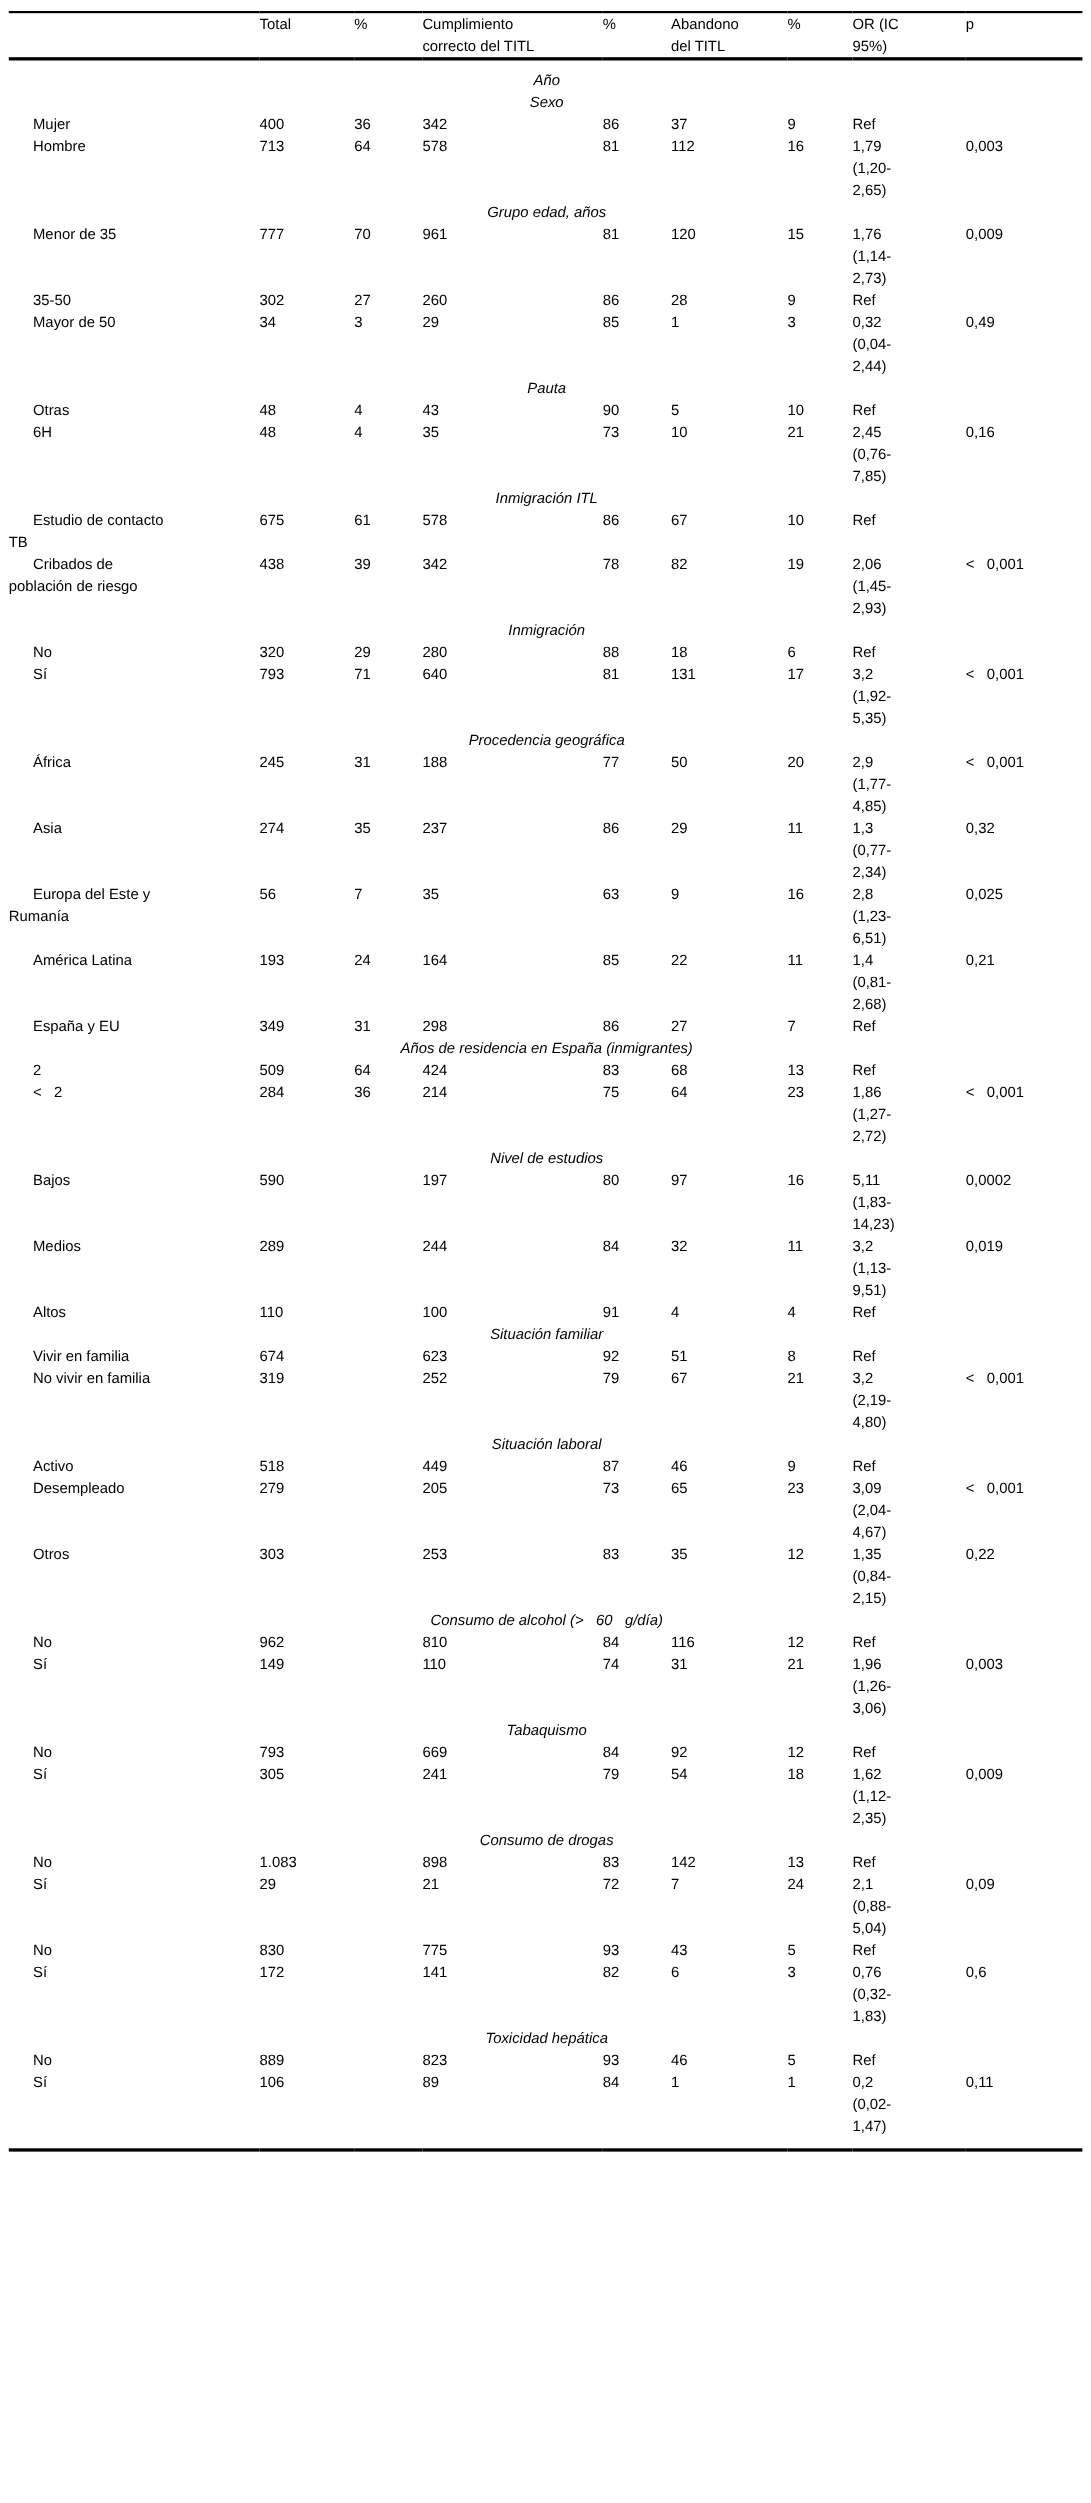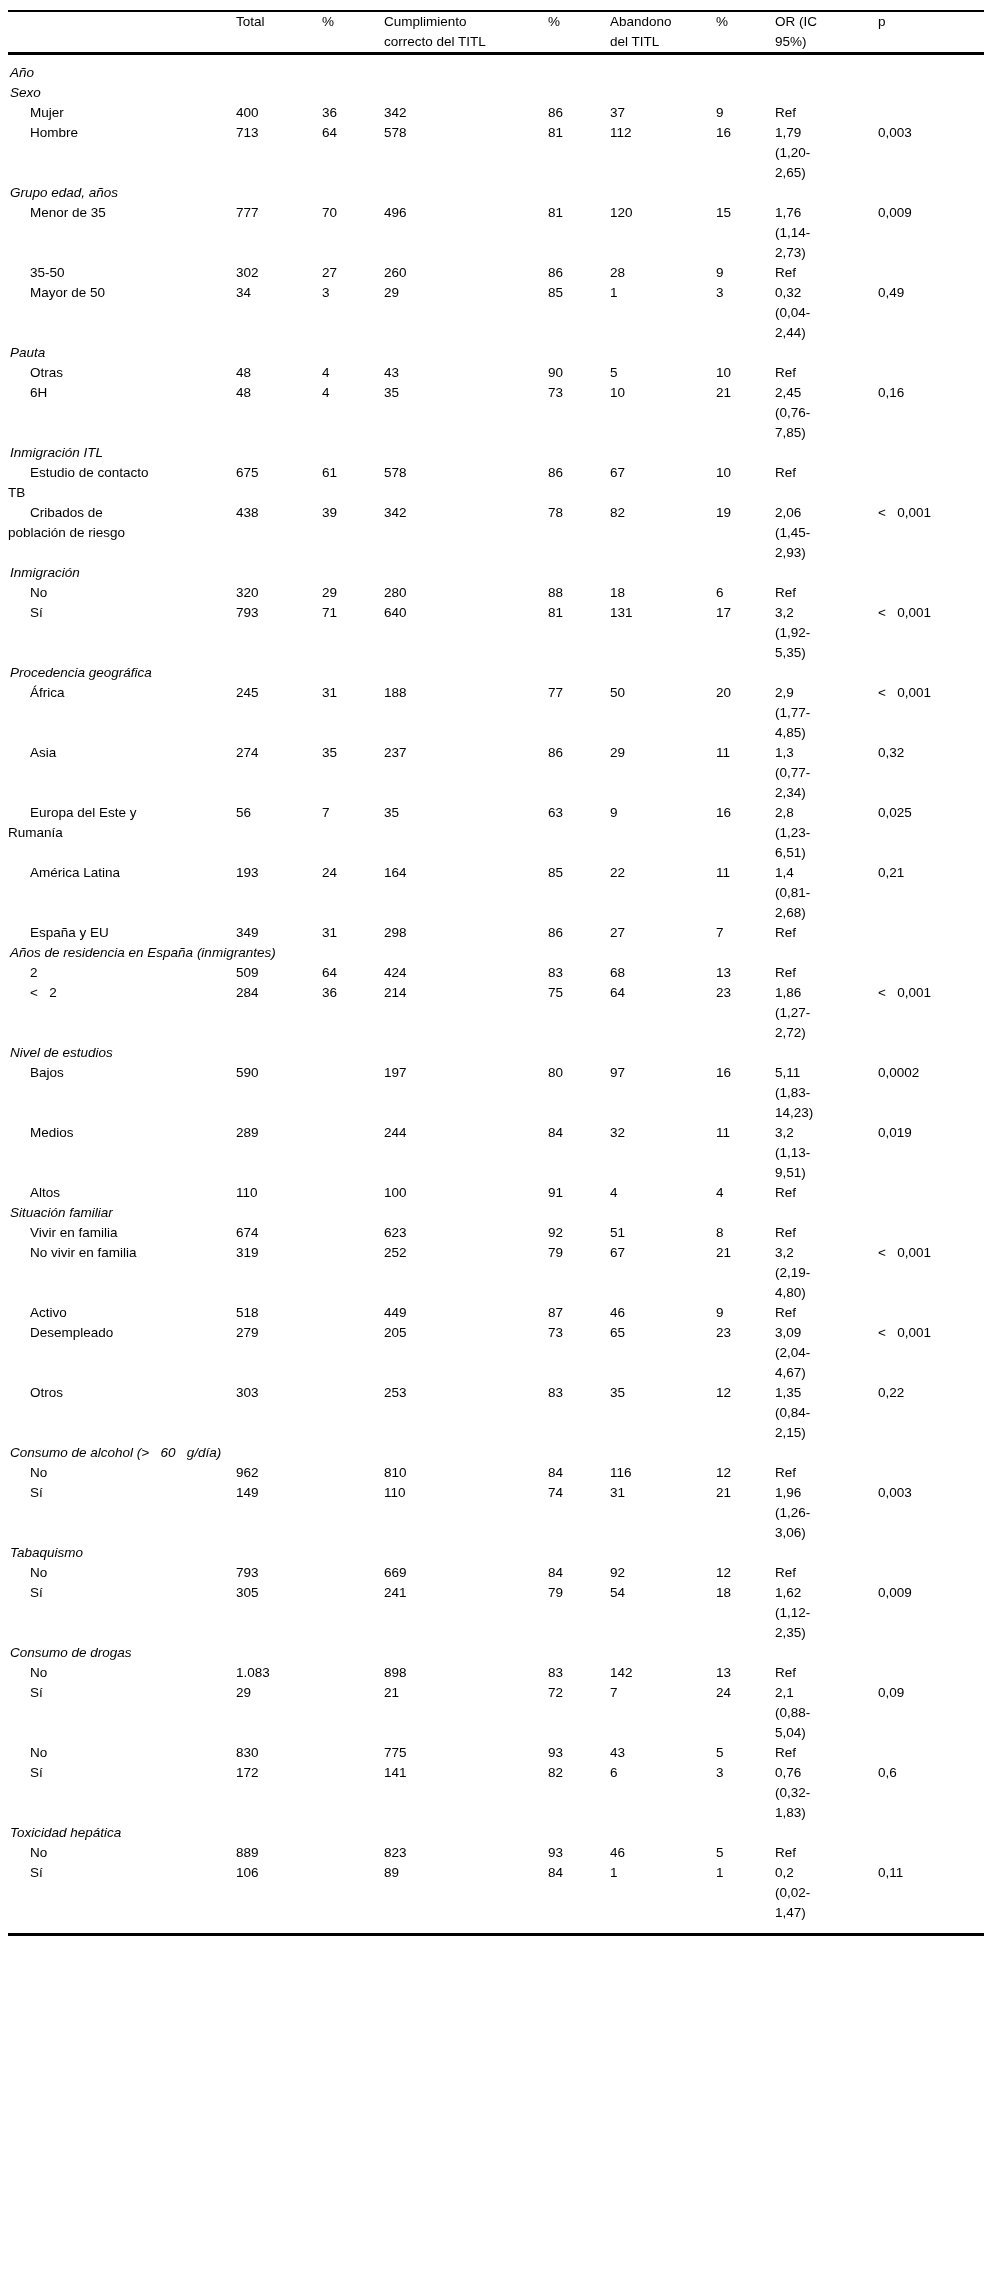--- a/index.html
+++ b/index.html
@@ -36,20 +36,21 @@
   thead td {
     padding-top: 8px;
     padding-bottom: 6px;
     border-bottom: 3px solid #000000;
   }
   td.section-title {
     font-style: italic;
     padding-top: 10px;
     padding-bottom: 4px;
     text-indent: 2px;
+    text-align: center;
   }
   td.lbl {
     text-indent: 22px;
     margin-left: 20px;
   }
   tbody tr:first-child td.section-title {
     padding-top: 8px;
   }
   tbody tr:last-child td {
     padding-bottom: 10px;
@@ -118,21 +119,21 @@
 2,65)</td>
           <td class="val">0,003</td>
         </tr>
         <tr>
           <td colspan="9" class="section-title">Grupo edad, años</td>
         </tr>
         <tr>
           <td class="lbl">Menor de 35</td>
           <td class="val">777</td>
           <td class="val">70</td>
-          <td class="val">496</td>
+          <td class="val">961</td>
           <td class="val">81</td>
           <td class="val">120</td>
           <td class="val">15</td>
           <td class="val">1,76
 (1,14-
 2,73)</td>
           <td class="val">0,009</td>
         </tr>
         <tr>
           <td class="lbl">35-50</td>
@@ -396,20 +397,23 @@
           <td class="val">252</td>
           <td class="val">79</td>
           <td class="val">67</td>
           <td class="val">21</td>
           <td class="val">3,2
 (2,19-
 4,80)</td>
           <td class="val">&lt;   0,001</td>
         </tr>
         <tr>
+          <td colspan="9" class="section-title">Situación laboral</td>
+        </tr>
+        <tr>
           <td class="lbl">Activo</td>
           <td class="val">518</td>
           <td class="val"></td>
           <td class="val">449</td>
           <td class="val">87</td>
           <td class="val">46</td>
           <td class="val">9</td>
           <td class="val">Ref</td>
           <td class="val"></td>
         </tr>

